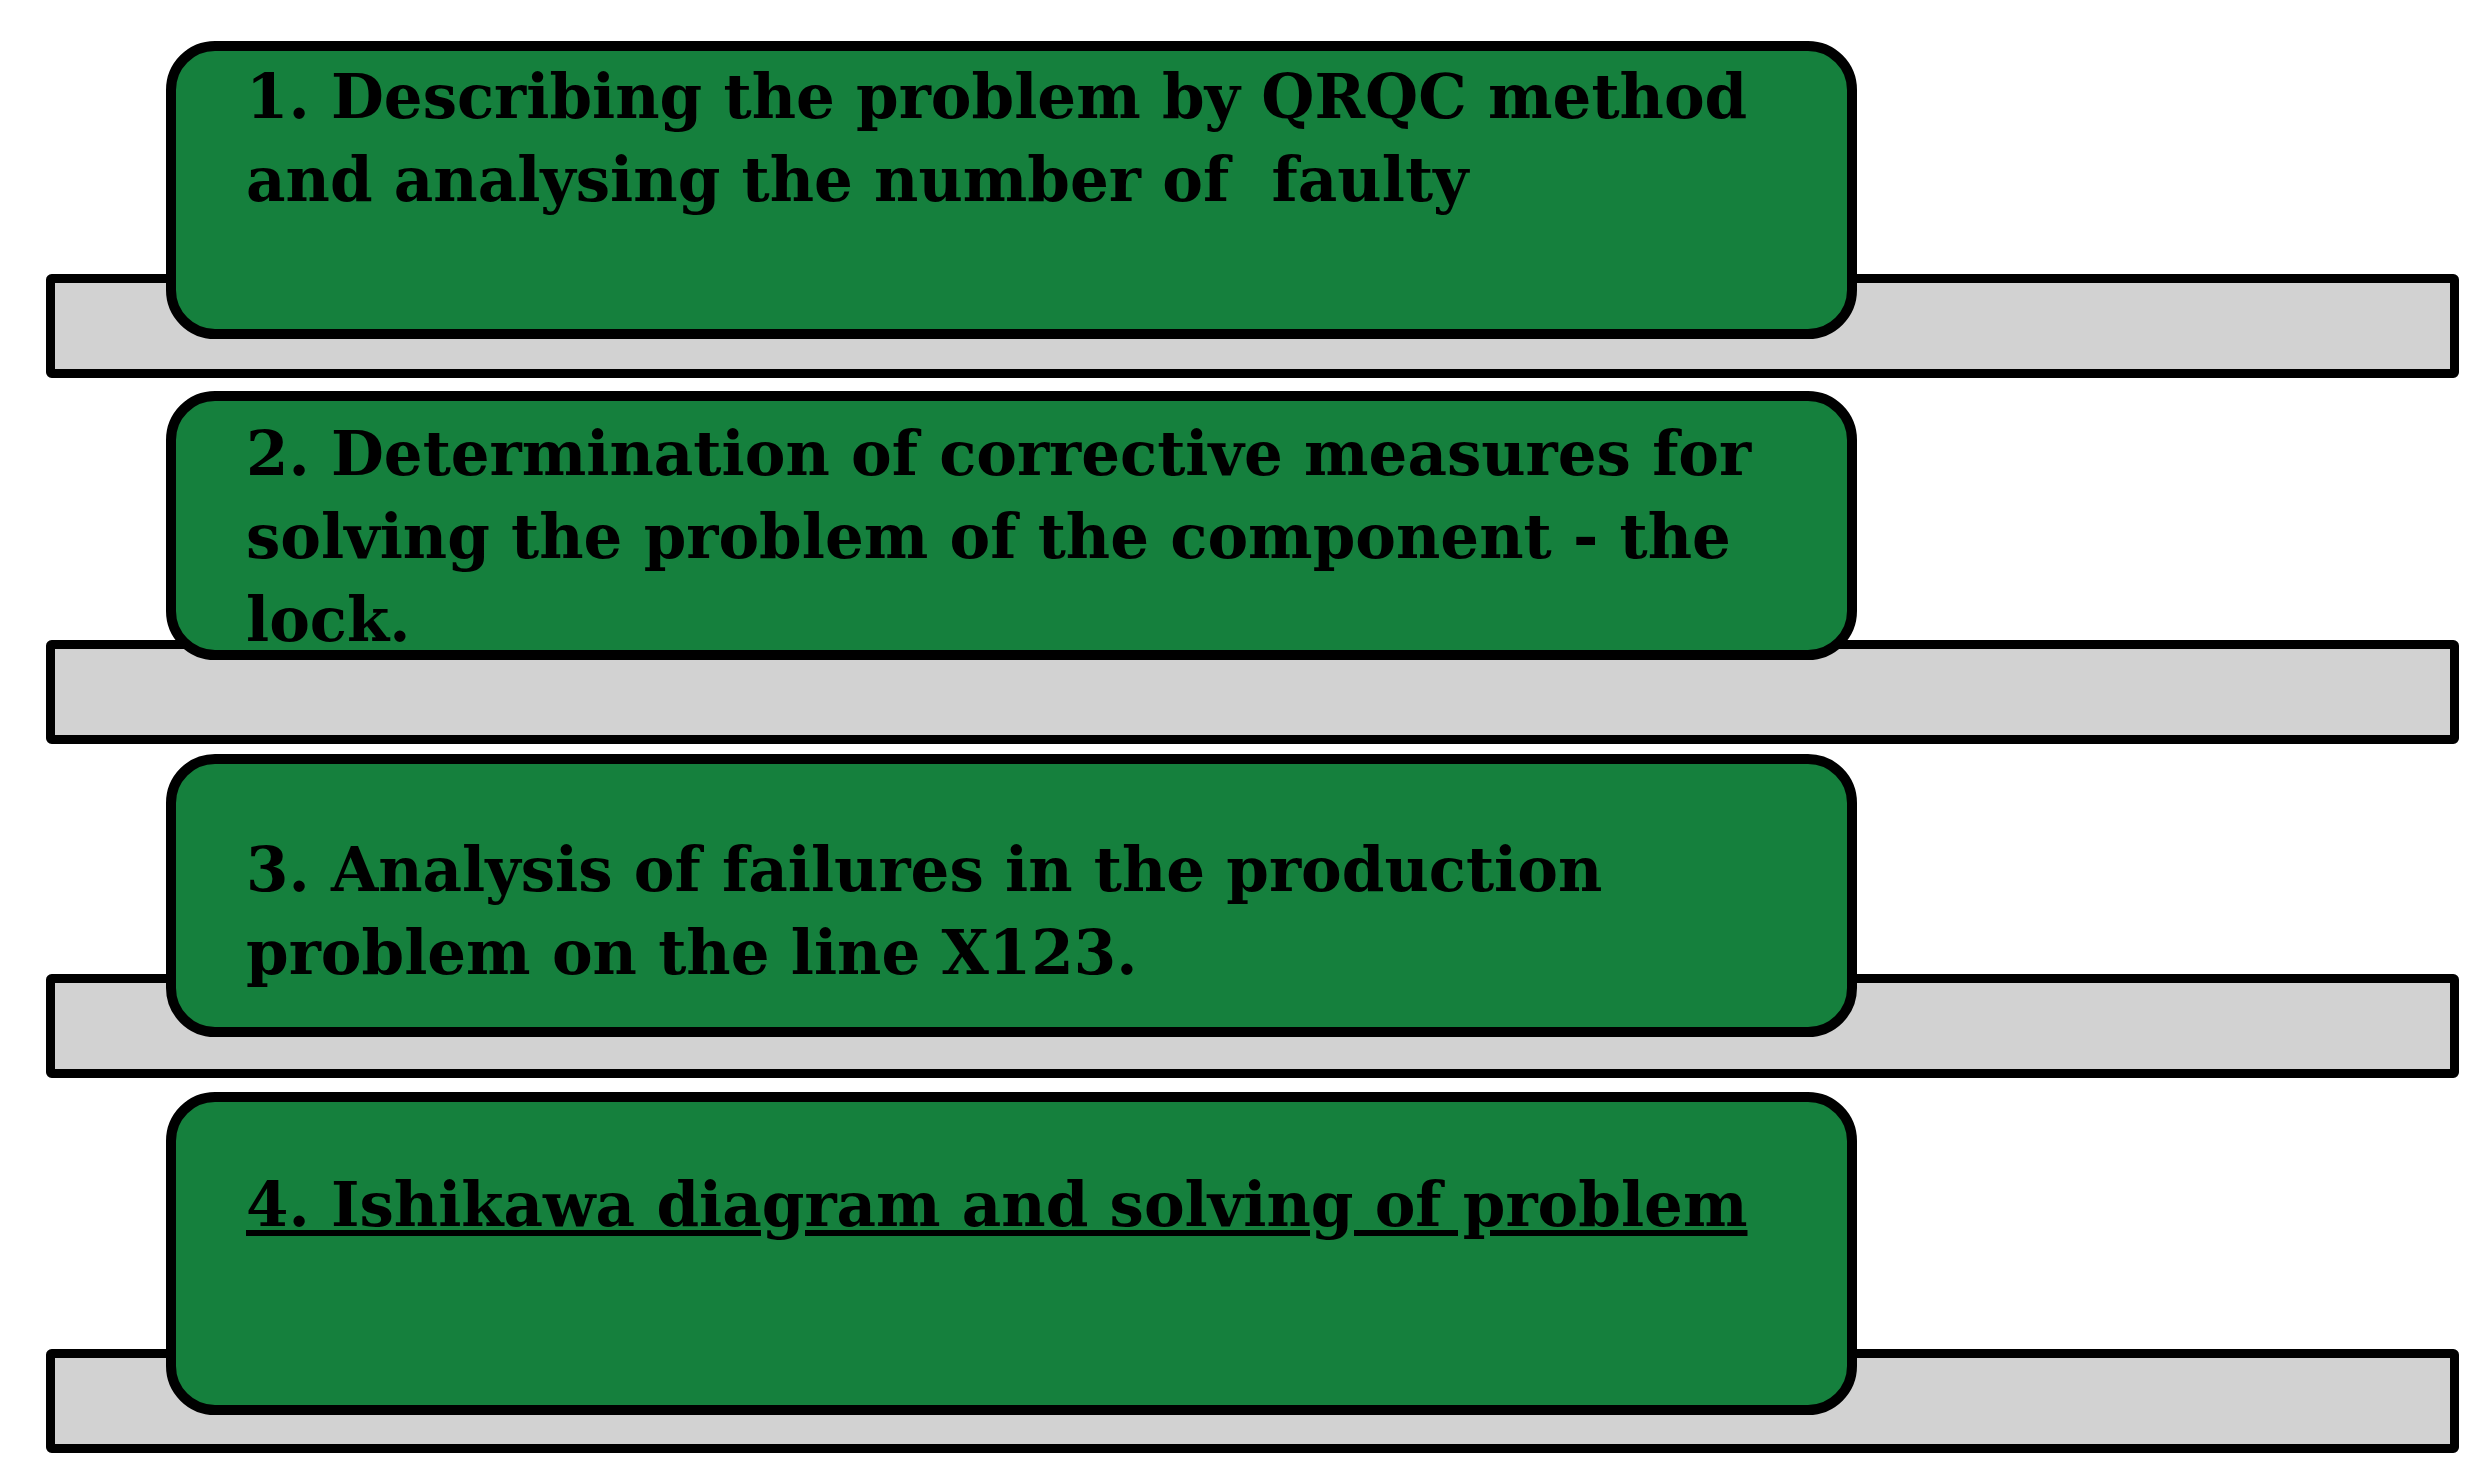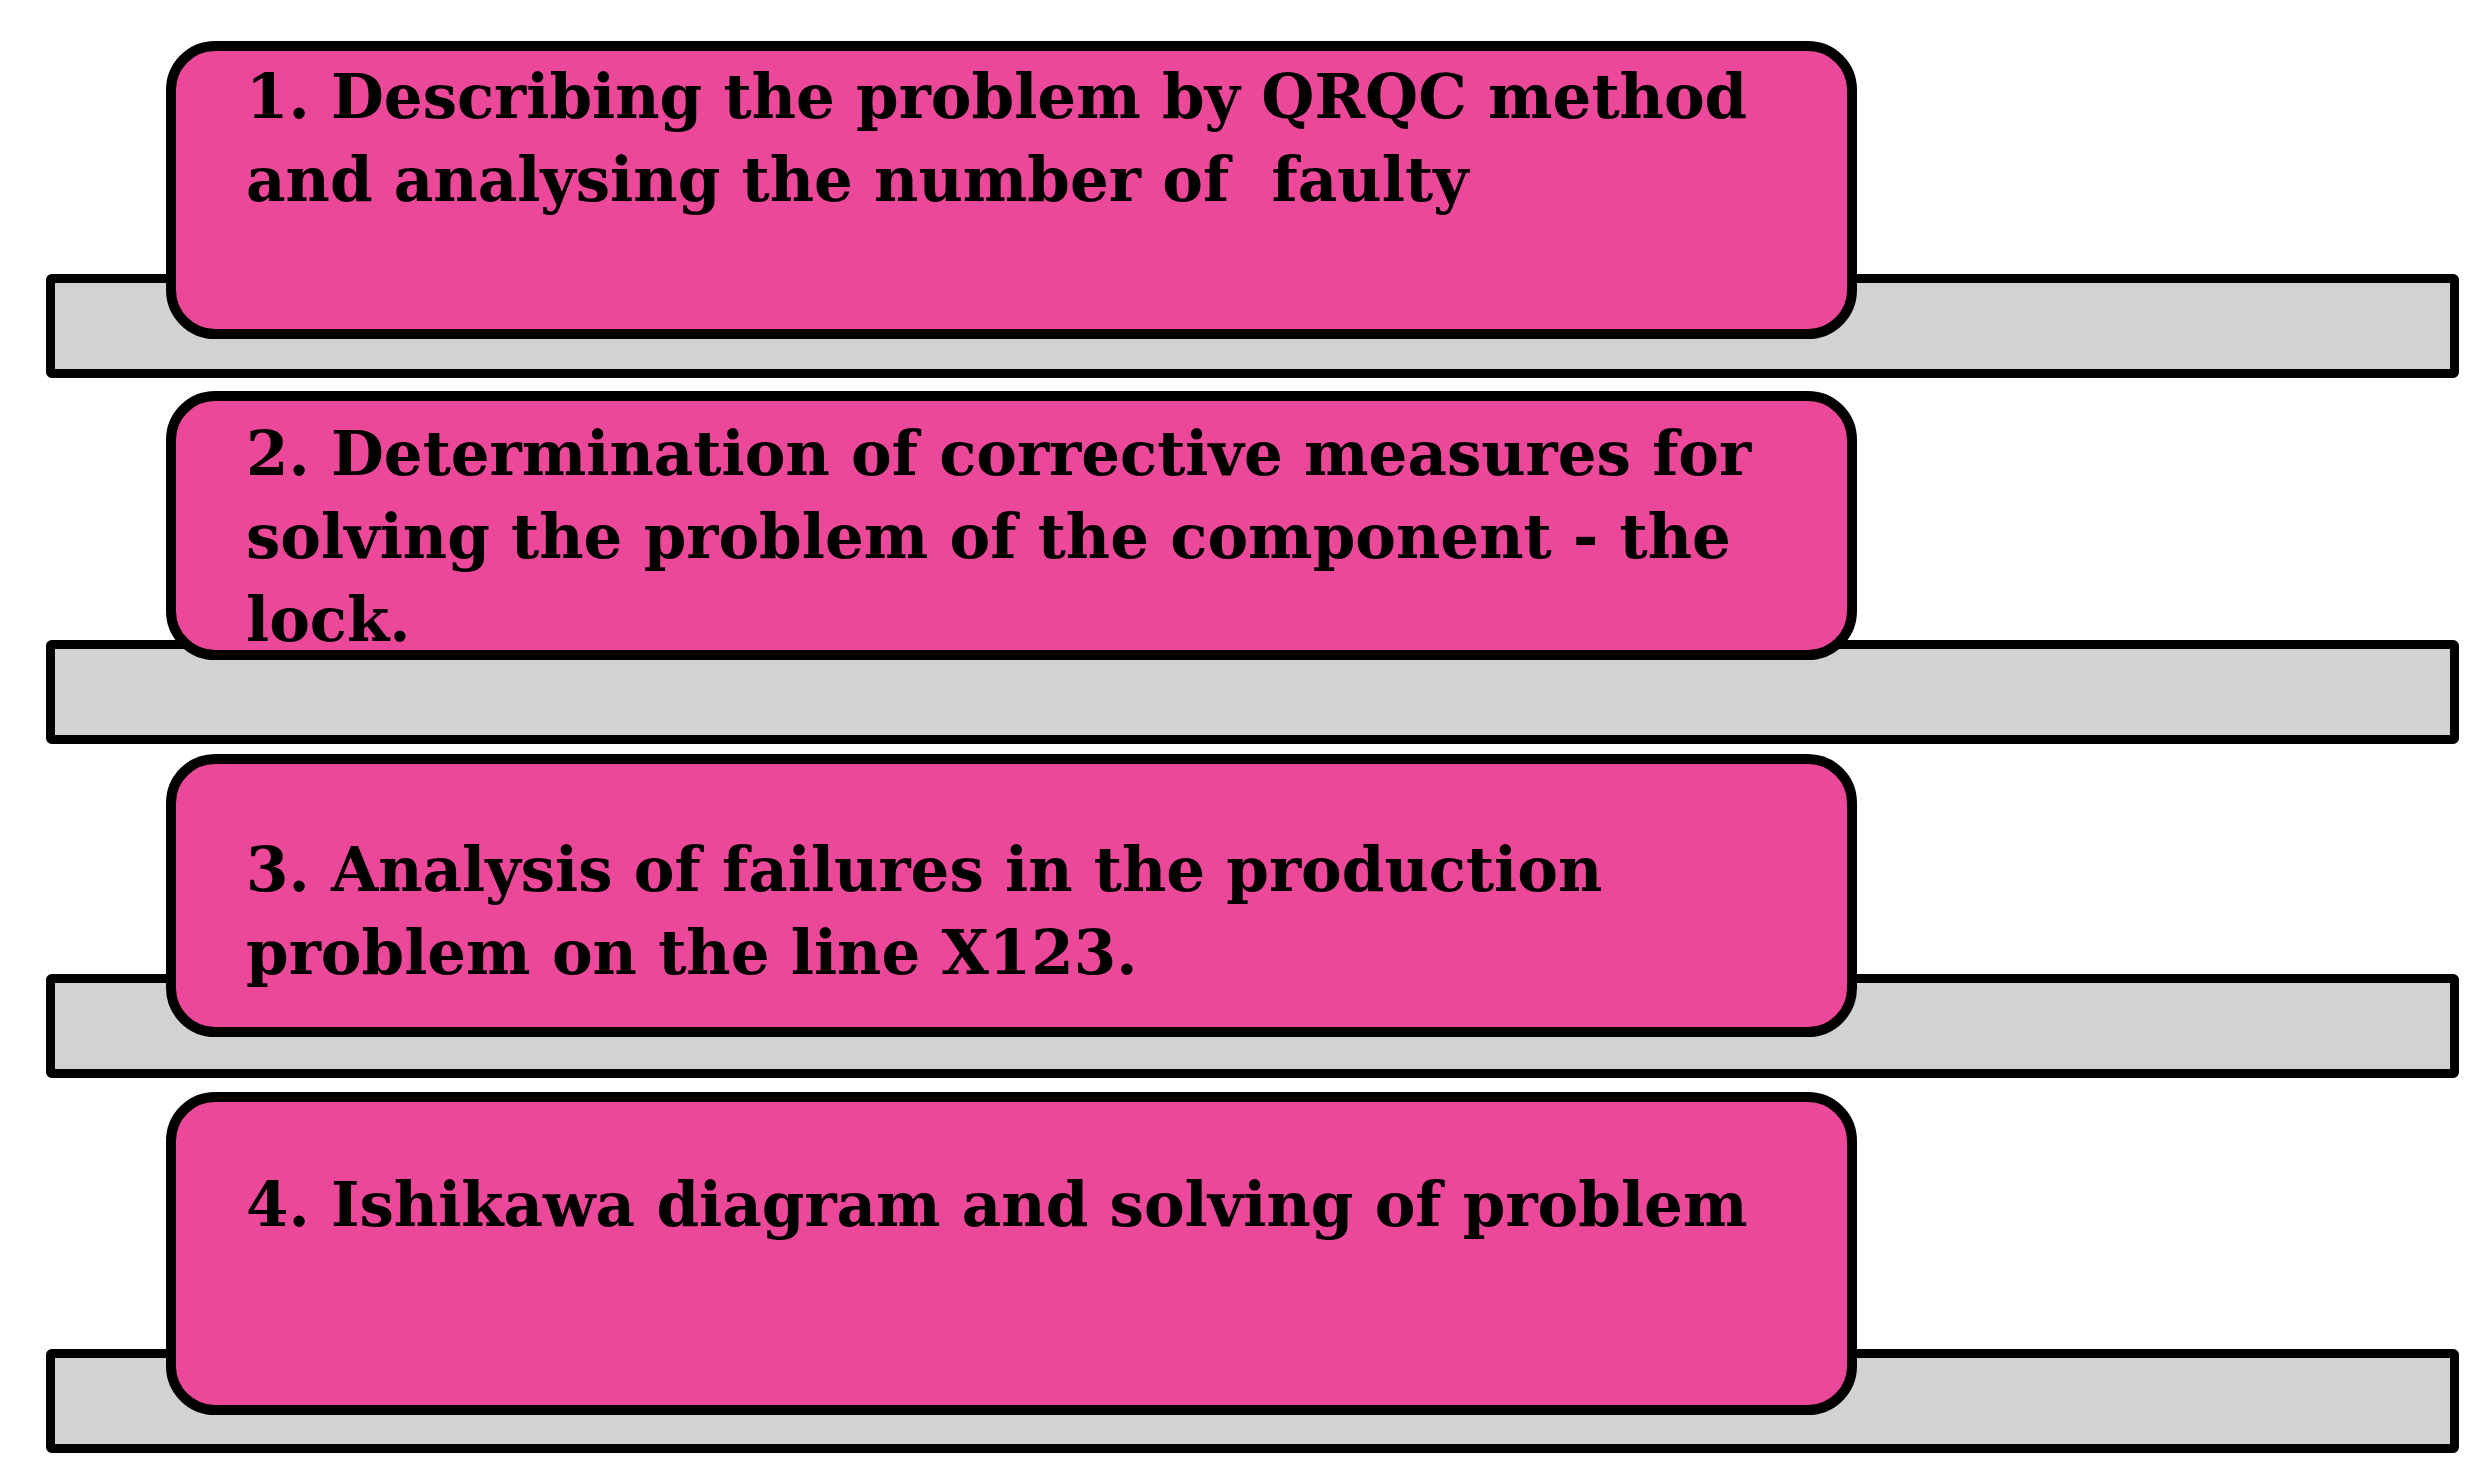--- a/index.html
+++ b/index.html
@@ -23,21 +23,21 @@
     background: #d2d2d2;
     border: 9.5px solid #000000;
     box-sizing: border-box;
     border-radius: 5.7px;
     z-index: 1;
   }
   .box {
     position: absolute;
     left: 166px;
     width: 1691px;
-    background: #ec4899;
+    background: #15803d;
     border: 10.4px solid #000000;
     border-radius: 49px;
     box-sizing: border-box;
     z-index: 2;
     color: #000000;
     font-weight: bold;
     font-size: 61px;
     line-height: 83px;
     padding-left: 70px;
     padding-right: 28.4px;
@@ -49,21 +49,21 @@
   .m1 .bar { top: 274px; }
   .m1 .box { top: 41px;   height: 298px; padding-top: 3.8px;  }
   
   .m2 .bar { top: 640px; }
   .m2 .box { top: 391px;  height: 269px; padding-top: 11.4px; }
   
   .m3 .bar { top: 974px; }
   .m3 .box { top: 754px;  height: 283px; padding-top: 64px; }
   
   .m4 .bar { top: 1349px; }
-  .m4 .box { top: 1092px; height: 323px; padding-top: 61px; }
+  .m4 .box { top: 1092px; height: 323px; padding-top: 61px; text-decoration: underline; }
 </style>
 </head>
 <body>
 
 <div class="canvas">
 
   <section class="module m1">
     <div class="bar"></div>
     <div class="box">
       <div class="tline">1. Describing the problem by QRQC method</div>

